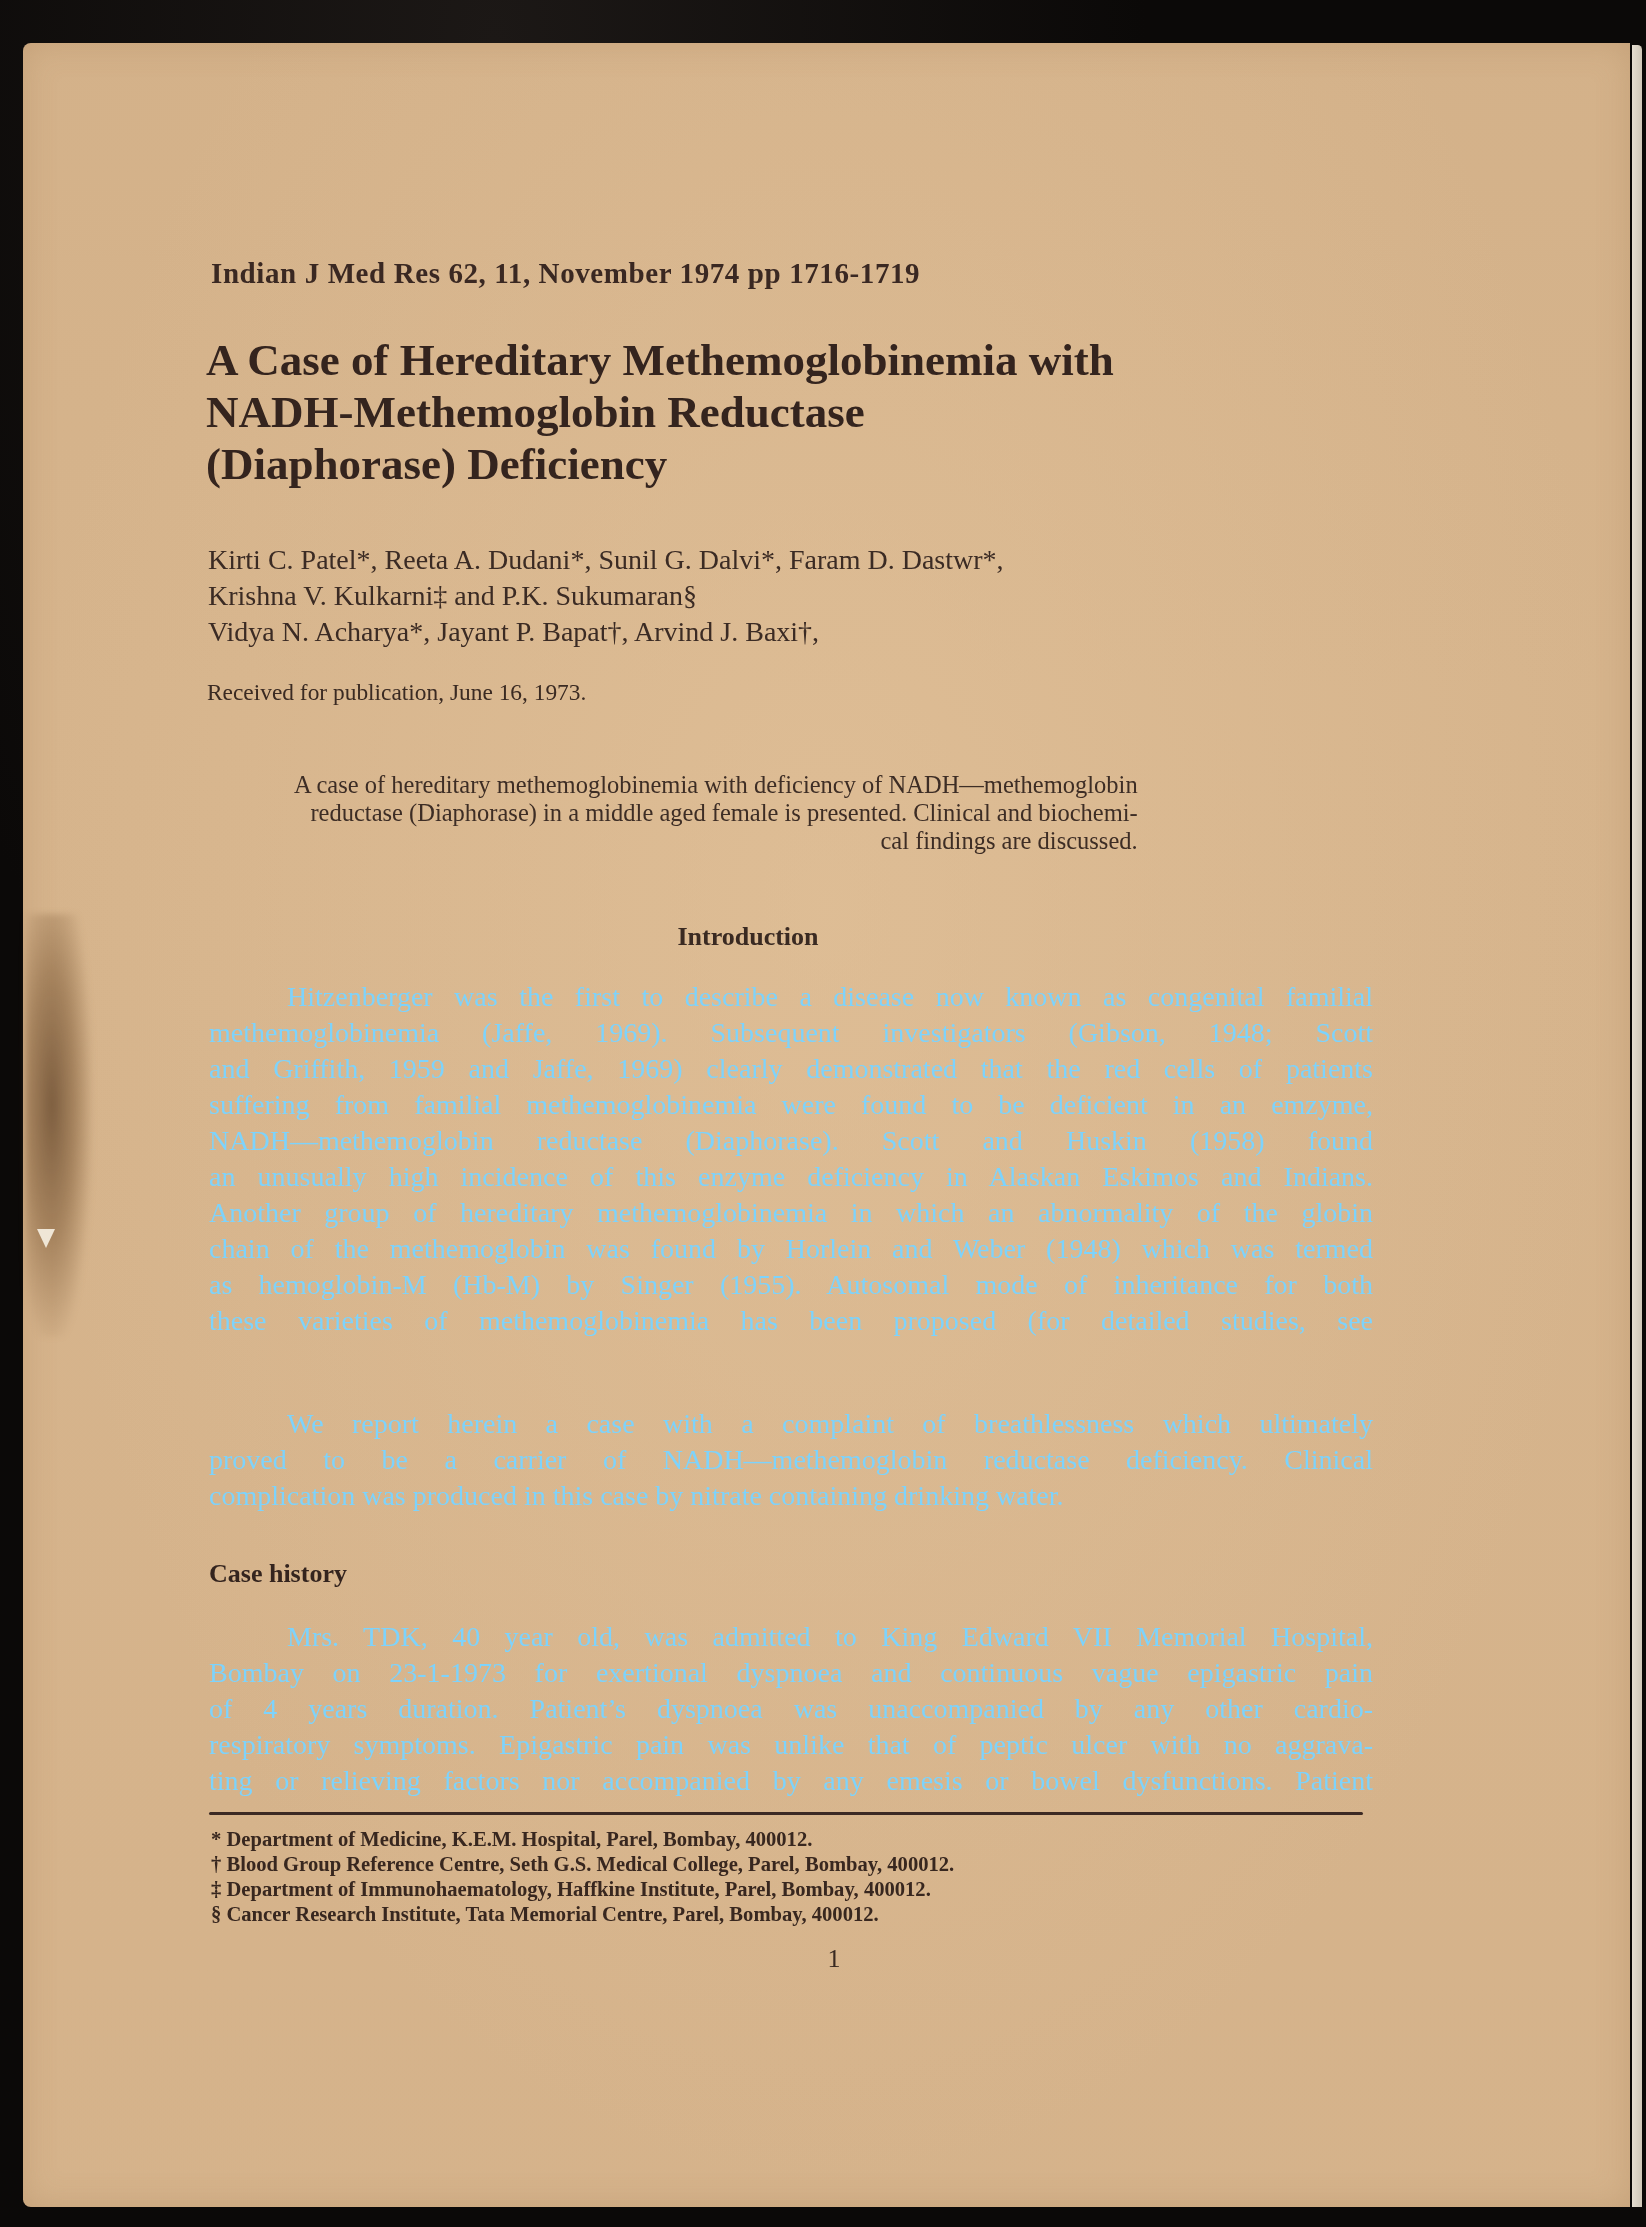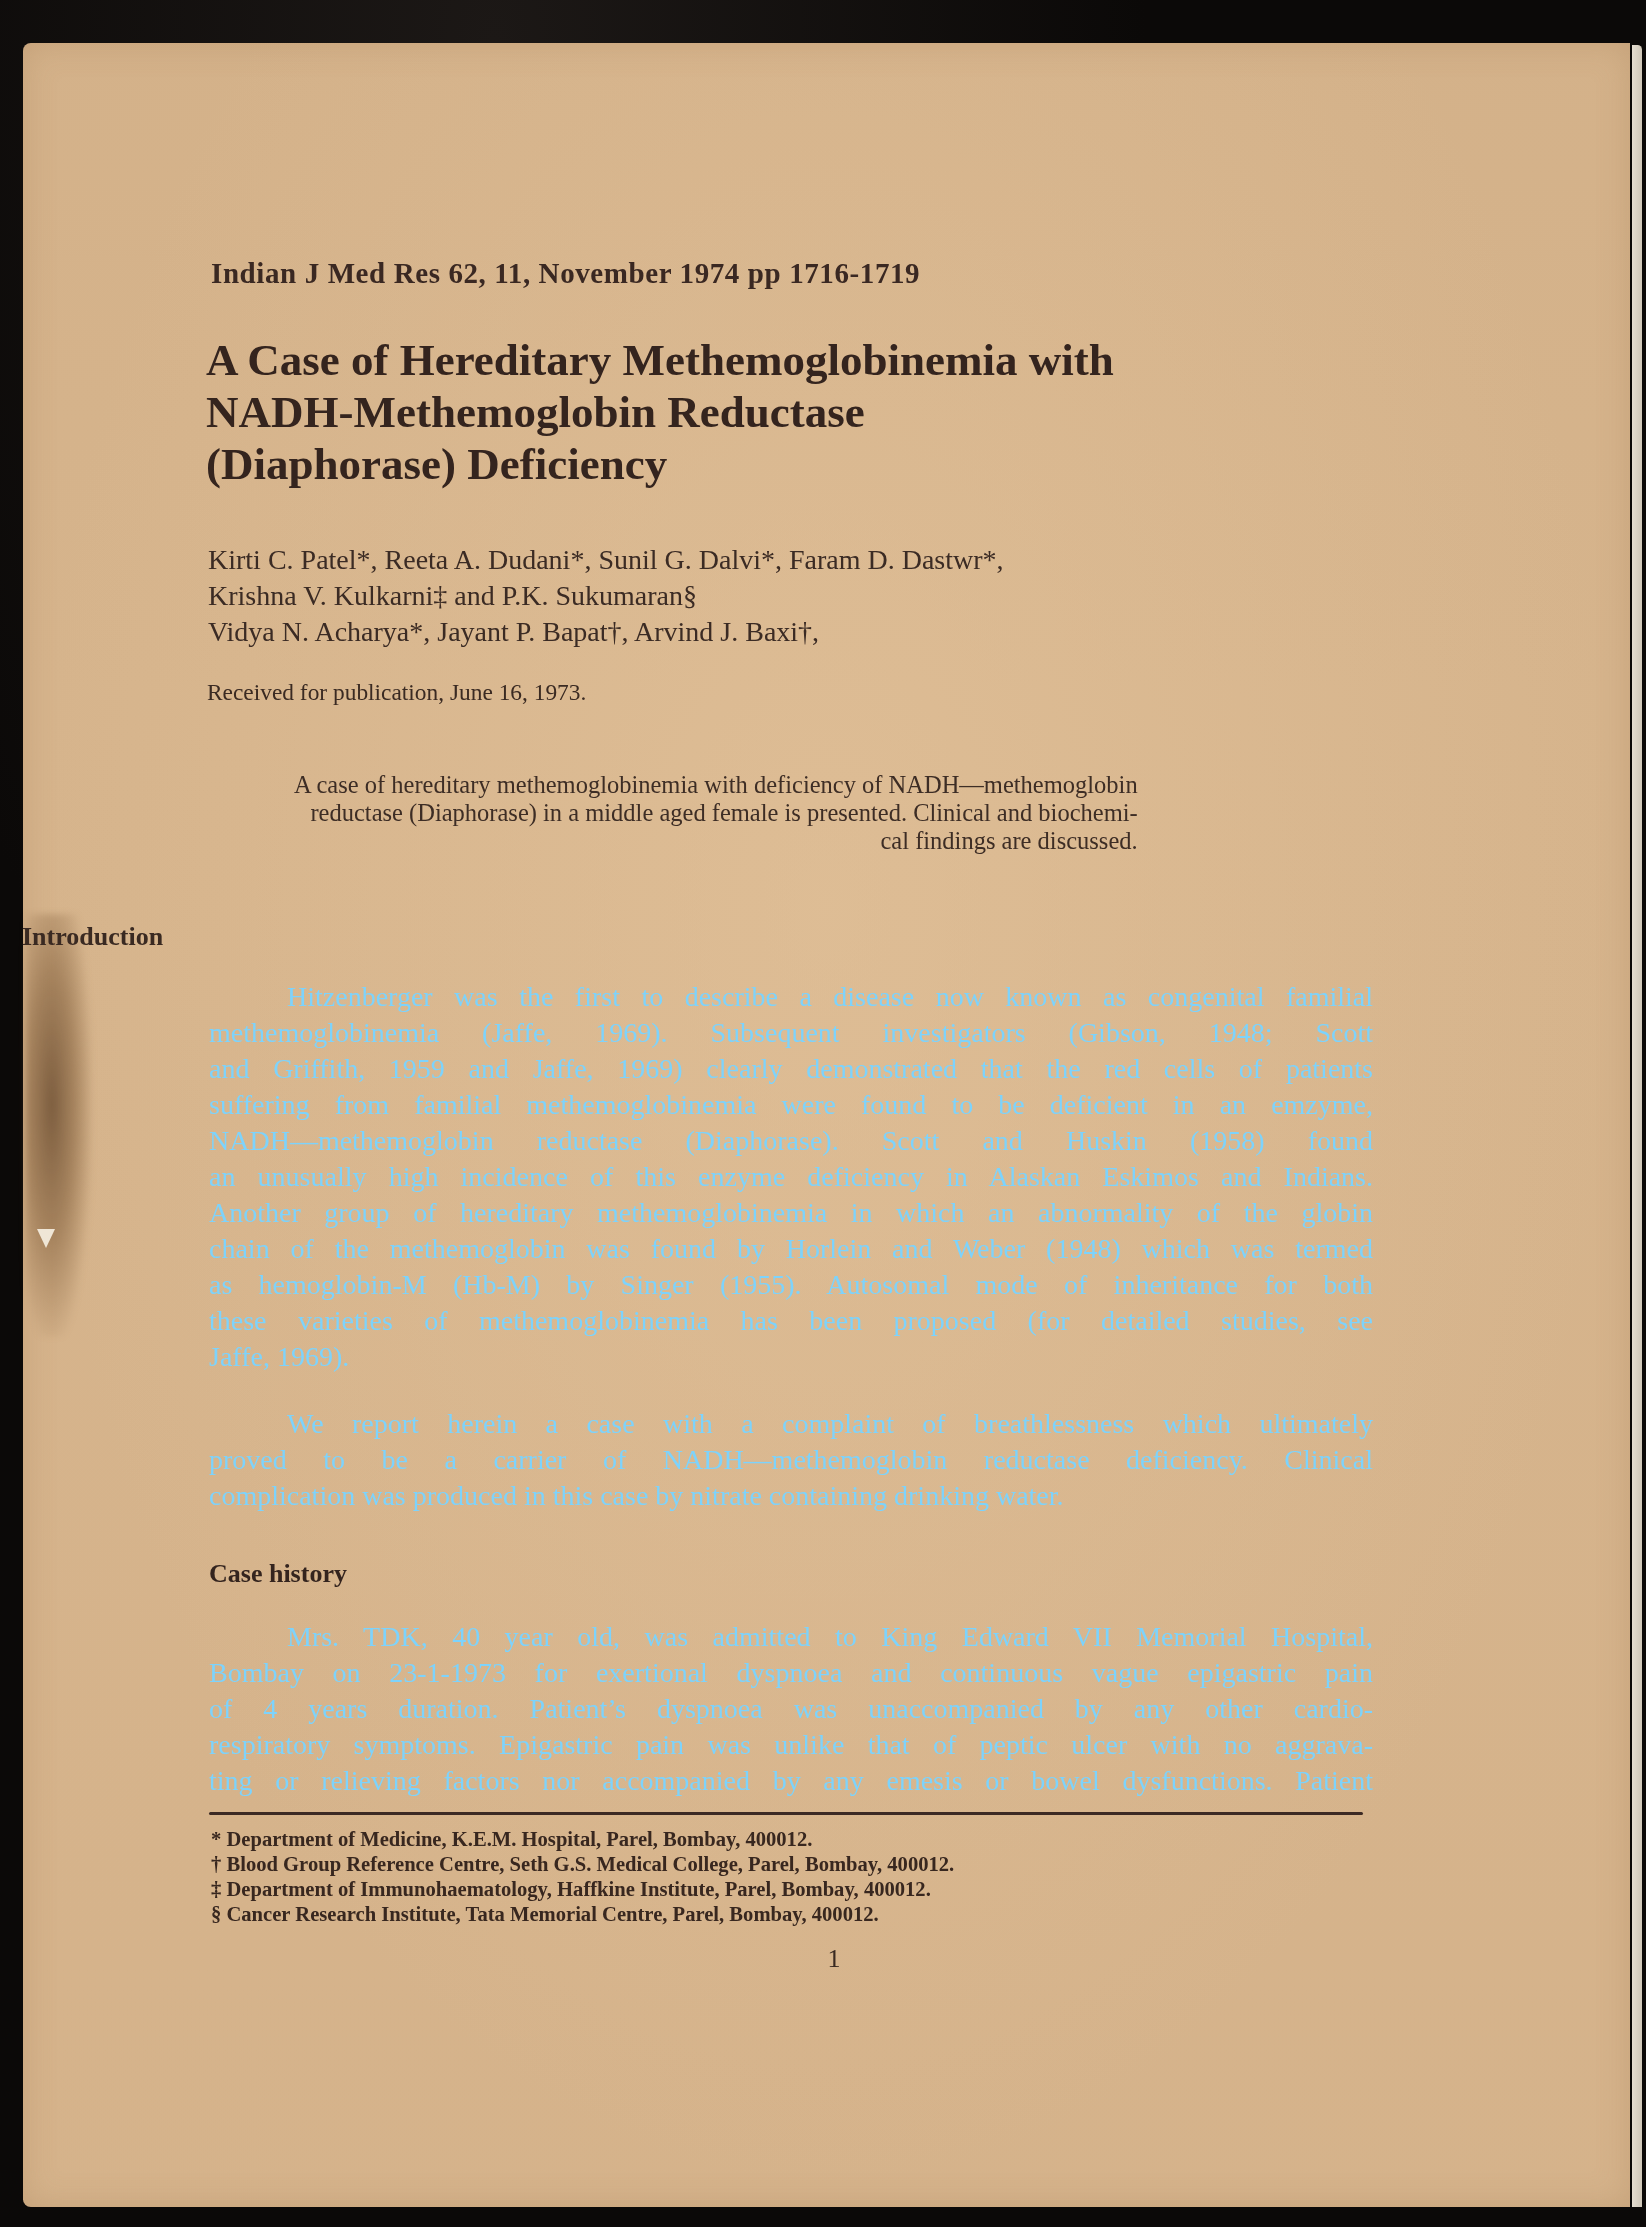--- a/index.html
+++ b/index.html
@@ -101,21 +101,21 @@
     .abstract {
       left: 294px; top: 771px;
       font-size: 24.5px;
       line-height: 28px;
       color: #3d2d25;
       text-align: right;
     }
     .abstract .line { display: block; }
 
     .section-heading-center {
-      left: 0; width: 1474px; 
+      left: 0; width: 1474px; text-align: center;
       top: 922px;
       font-weight: bold;
       font-size: 26px;
       color: #3a2a22;
       padding-left: 22px;
       box-sizing: border-box;
     }
 
     .body-block {
       position: absolute;
@@ -210,21 +210,20 @@
   <span class="line indent">Hitzenberger was the first to describe a disease now known as congenital familial</span>
   <span class="line">methemoglobinemia (Jaffe, 1969). Subsequent investigators (Gibson, 1948; Scott</span>
   <span class="line">and Griffith, 1959 and Jaffe, 1969) clearly demonstrated that the red cells of patients</span>
   <span class="line">suffering from familial methemoglobinemia were found to be deficient in an emzyme,</span>
   <span class="line">NADH—methemoglobin reductase (Diaphorase). Scott and Huskin (1958) found</span>
   <span class="line">an unusually high incidence of this enzyme deficiency in Alaskan Eskimos and Indians.</span>
   <span class="line">Another group of hereditary methemoglobinemia in which an abnormality of the globin</span>
   <span class="line">chain of the methemoglobin was found by Horlein and Weber (1948) which was termed</span>
   <span class="line">as hemoglobin-M (Hb-M) by Singer (1955). Autosomal mode of inheritance for both</span>
   <span class="line">these varieties of methemoglobinemia has been proposed (for detailed studies, see</span>
-  <span class="line last">Jaffe, 1969).</span>
 </div>
 
 <div class="body-block intro-p2">
   <span class="line indent">We report herein a case with a complaint of breathlessness which ultimately</span>
   <span class="line">proved to be a carrier of NADH—methemoglobin reductase deficiency. Clinical</span>
   <span class="line last">complication was produced in this case by nitrate containing drinking water.</span>
 </div>
 
 <div class="text section-heading-left">Case history</div>
 

